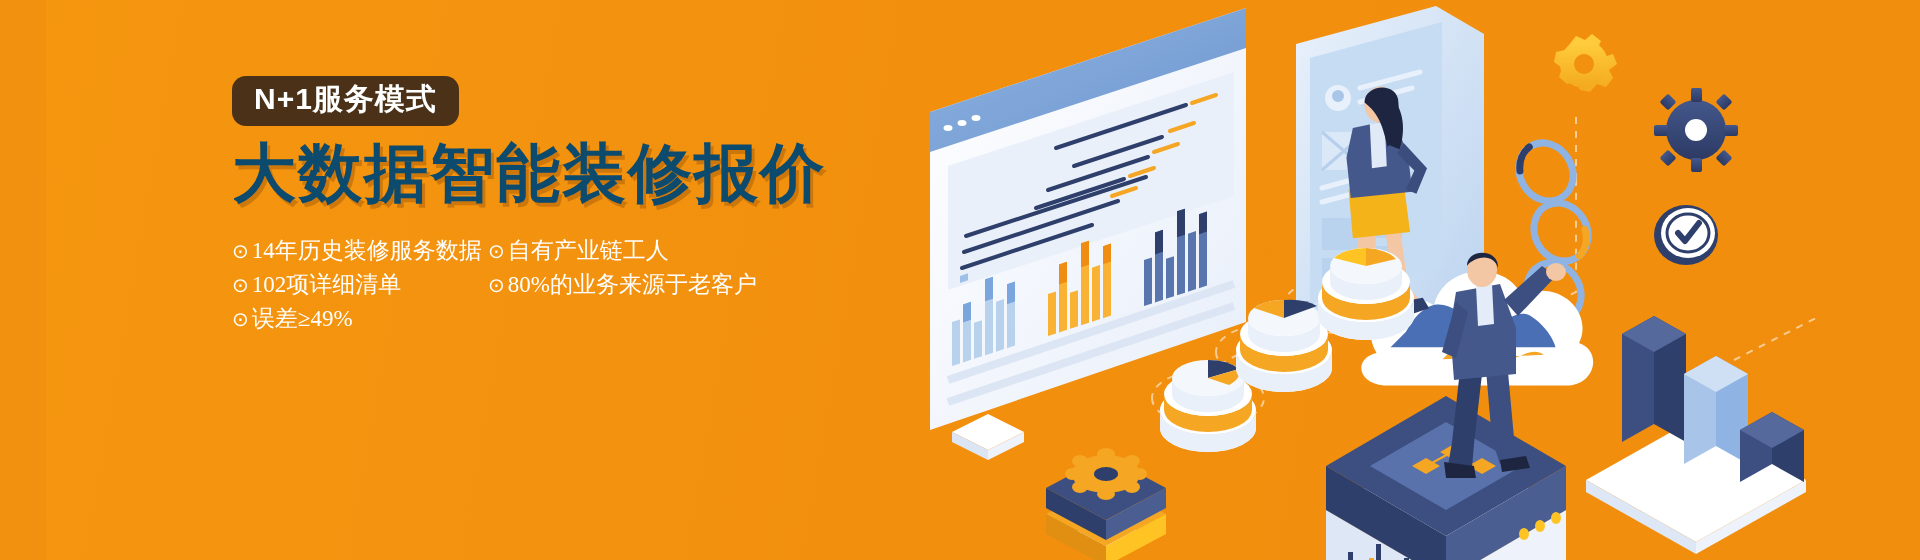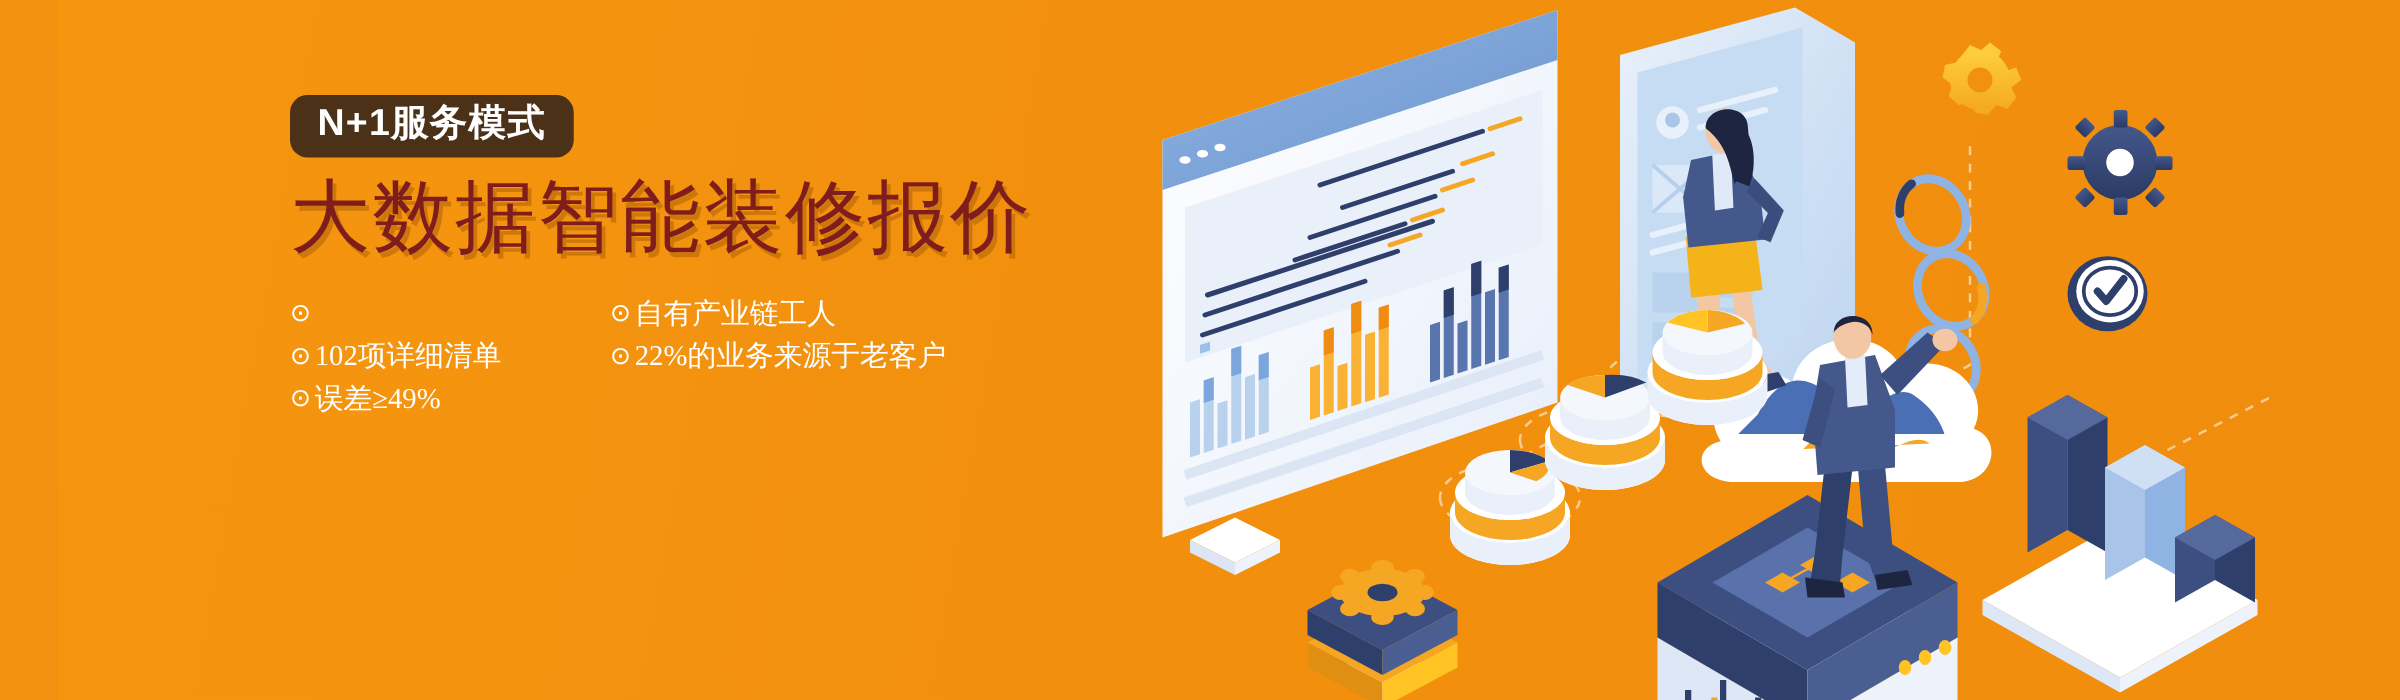--- a/index.html
+++ b/index.html
@@ -32,23 +32,23 @@
     padding:6px 22px 9px 22px;
     font-size:30px;
     font-weight:bold;
     letter-spacing:1px;
     line-height:1.15;
     white-space:nowrap;
   }
 
   .headline{
     margin-top:12px;
-    color:#7f1d1d;
+    color:#0c4a6e;
     font-size:64px;
-    font-weight:normal;
+    font-weight:bold;
     letter-spacing:2px;
     line-height:1.1;
     white-space:nowrap;
     text-shadow:3px 4px 0 rgba(160,86,6,0.45);
   }
 
   .bullets{
     margin-top:26px;
     display:grid;
     grid-template-columns:256px auto;
@@ -87,40 +87,41 @@
   <div class="copy">
 
     <div class="badge">N+1服务模式</div>
 
     <div class="headline">大数据智能装修报价</div>
 
     <div class="bullets">
 
       <div class="bullet b-r1c1">
         <span class="marker">⊙</span>
+        <span>14年历史装修服务数据</span>
       </div>
 
       <div class="bullet b-r2c1">
         <span class="marker">⊙</span>
         <span>102项详细清单</span>
       </div>
 
       <div class="bullet b-r3c1">
         <span class="marker">⊙</span>
         <span>误差≥49%</span>
       </div>
 
       <div class="bullet b-r1c2">
         <span class="marker">⊙</span>
         <span>自有产业链工人</span>
       </div>
 
       <div class="bullet b-r2c2">
         <span class="marker">⊙</span>
-        <span>22%的业务来源于老客户</span>
+        <span>80%的业务来源于老客户</span>
       </div>
 
     </div>
   </div>
 
   <div class="art">
   <svg viewBox="0 0 1080 560" xmlns="http://www.w3.org/2000/svg">
     <defs>
       <linearGradient id="gWhite" x1="0" y1="0" x2="1" y2="1">
         <stop offset="0%" stop-color="#ffffff"></stop>

